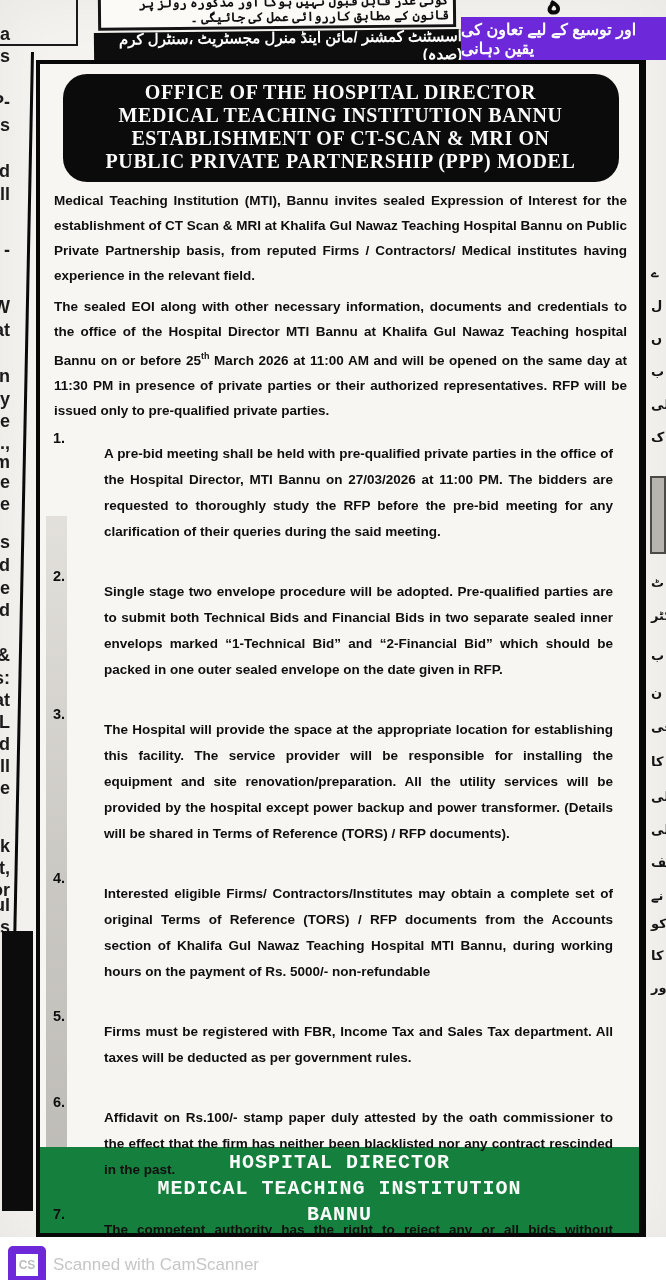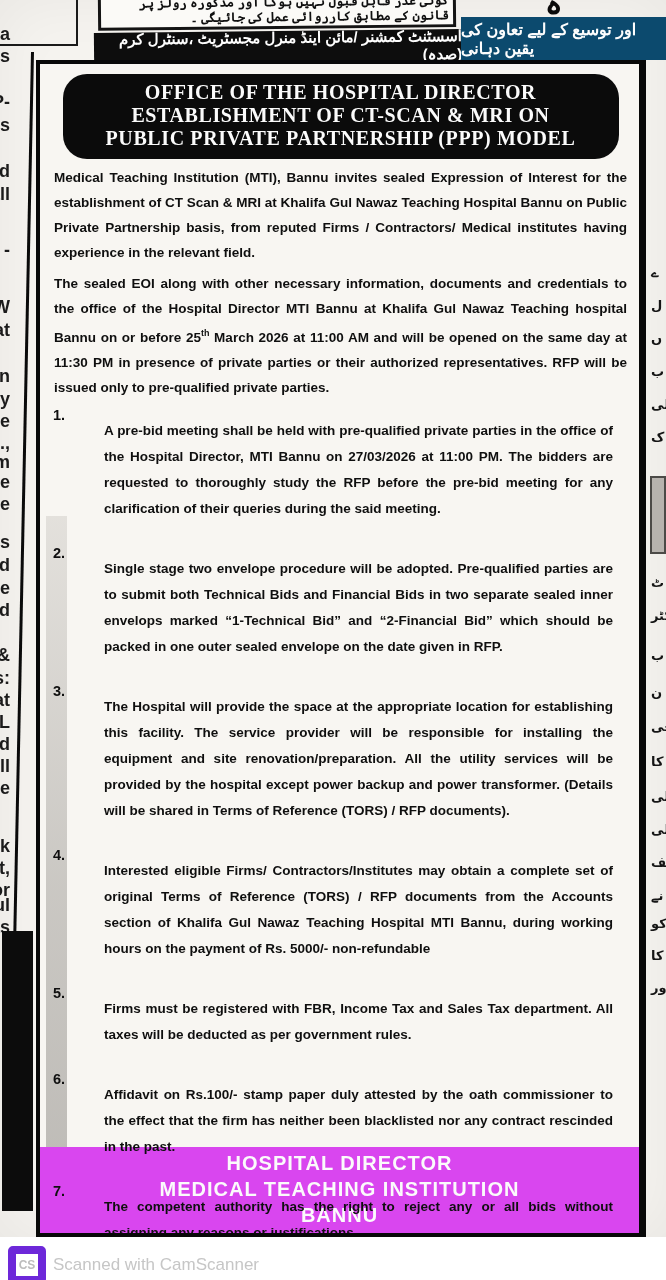--- a/index.html
+++ b/index.html
@@ -40,21 +40,21 @@
   .urdu-bar-left{
     position:absolute;left:94px;top:31px;width:368px;height:31px;
     background:#0d0d0d;color:#fdfdfd;display:flex;align-items:center;justify-content:center;
     direction:rtl;font-weight:bold;font-size:15px;transform:rotate(-0.6deg);overflow:hidden;
   }
   .tr-partial{
     position:absolute;left:545px;top:-14px;font-size:30px;font-weight:bold;color:#0a0a0a;
   }
   .urdu-bar-right{
     position:absolute;left:461px;top:17px;width:205px;height:43px;
-    background:#0c4a6e;color:#fdfdfd;display:flex;align-items:center;justify-content:flex-end;
+    background:#6d28d9;color:#fdfdfd;display:flex;align-items:center;justify-content:flex-end;
     direction:ltr;font-weight:bold;font-size:16px;overflow:hidden;padding-right:4px;box-sizing:border-box;
   }
   
   .notice{
     position:absolute;left:36px;top:60px;width:610px;height:1177px;
     box-sizing:border-box;border:4px solid #080808;border-right-width:7px;
     background:#f8f6f2;padding:0 10px 0 12px;overflow:hidden;
   }
   .head-box{
     margin:10px auto 4px;width:556px;background:#0b0b0b;border-radius:24px;
@@ -81,22 +81,22 @@
   .term{display:flex;position:relative;z-index:1;margin-top:2px;}
   .term .num{
     flex:0 0 28px;width:28px;font-weight:bold;font-size:14.5px;line-height:26px;
     color:#0f0f0f;padding-left:1px;box-sizing:border-box;
   }
   .term p{
     flex:1;margin:16px;padding-left:8px;font-weight:bold;font-size:13.5px;line-height:26px;
     color:#0f0f0f;text-align:justify;
   }
   .foot-box{
-    position:absolute;left:0;right:0;bottom:0;background:#d946ef;color:#fbfbfb;
-    text-align:center;font-family:Liberation Sans, sans-serif;font-weight:bold;
+    position:absolute;left:0;right:0;bottom:0;background:#15803d;color:#fbfbfb;
+    text-align:center;font-family:Liberation Mono, monospace;font-weight:bold;
     font-size:20px;line-height:26px;padding:3px 0 5px;letter-spacing:1px;
   }
   
   .right-margin{position:absolute;left:650px;top:0;width:16px;height:1237px;overflow:visible;}
   .right-margin span{
     position:absolute;left:1px;direction:rtl;white-space:nowrap;
     font-weight:bold;font-size:13px;color:#151515;font-family:"DejaVu Sans",sans-serif;
   }
   .right-thumb{
     position:absolute;left:0;top:476px;width:16px;height:78px;
@@ -164,20 +164,21 @@
   <span>اسسٹنٹ کمشنر /مائن اینڈ منرل مجسٹریٹ ،سنٹرل کرم (صدہ)</span>
 </div>
 <span class="tr-partial">ہ</span>
 <div class="urdu-bar-right">
   <span>اور توسیع کے لیے تعاون کی یقین دہانی</span>
 </div>
 
 <div class="notice">
   <div class="head-box">
     <div>OFFICE OF THE HOSPITAL DIRECTOR</div>
+    <div>MEDICAL TEACHING INSTITUTION BANNU</div>
     <div>ESTABLISHMENT OF CT-SCAN &amp; MRI ON</div>
     <div>PUBLIC PRIVATE PARTNERSHIP (PPP) MODEL</div>
   </div>
 
   <p class="para">Medical Teaching Institution (MTI), Bannu invites sealed Expression of Interest for the establishment of CT Scan &amp; MRI at Khalifa Gul Nawaz Teaching Hospital Bannu on Public Private Partnership basis, from reputed Firms / Contractors/ Medical institutes having experience in the relevant field.</p>
 
   <p class="para"><span>The sealed EOI along with other necessary information, documents and credentials to the office of the Hospital Director MTI Bannu at Khalifa Gul Nawaz Teaching hospital Bannu on or before 25</span><sup>th</sup><span> March 2026 at 11:00 AM and will be opened on the same day at 11:30 PM in presence of private parties or their authorized representatives. RFP will be issued only to pre-qualified private parties.</span></p>
 
 
   <div class="gutter"></div>

